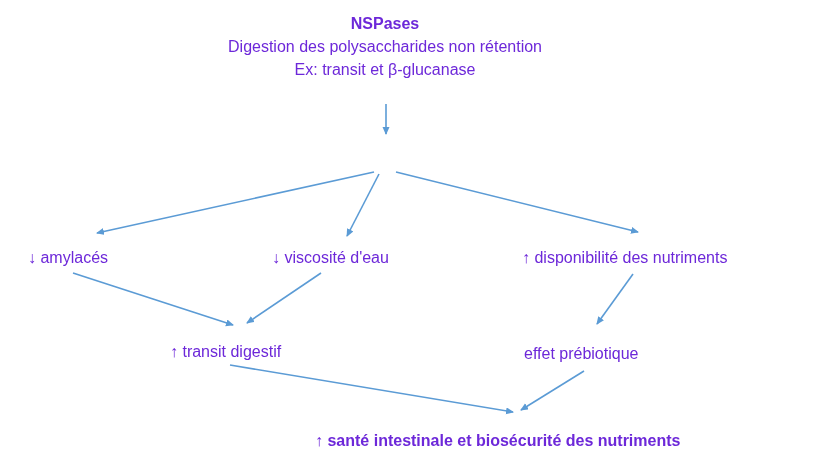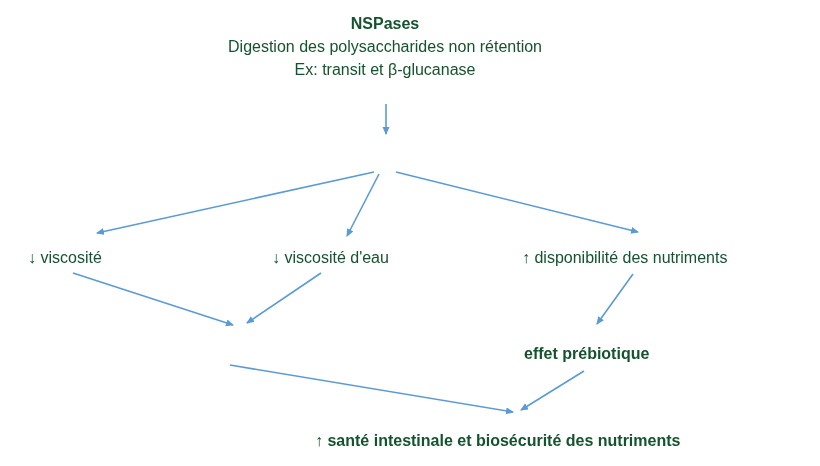--- a/index.html
+++ b/index.html
@@ -7,21 +7,21 @@
     padding: 0;
     background: #ffffff;
   }
   #canvas {
     position: relative;
     width: 820px;
     height: 466px;
     background: #ffffff;
     font-family: "Liberation Sans", "DejaVu Sans", sans-serif;
     font-size: 16px;
-    color: #14532d;
+    color: #6d28d9;
     overflow: hidden;
   }
   #arrows {
     position: absolute;
     left: 0;
     top: 0;
     width: 820px;
     height: 466px;
   }
   #arrows line {
@@ -73,24 +73,25 @@
     <line x1="584" y1="371" x2="521" y2="410" marker-end="url(#ah)"></line>
   </svg>
 
   <div class="header-block">
     <div class="header-title">NSPases</div>
     <div>Digestion des polysaccharides non rétention</div>
     <div>Ex: transit et β-glucanase</div>
   </div>
 
 
-  <div class="label" style="left:28px; top:248px;">↓ viscosité</div>
+  <div class="label" style="left:28px; top:248px;">↓ amylacés</div>
 
   <div class="label" style="left:272px; top:248px;">↓ viscosité d'eau</div>
 
   <div class="label" style="left:522px; top:248px;">↑ disponibilité des nutriments</div>
 
+  <div class="label" style="left:170px; top:342px;">↑ transit digestif</div>
 
-  <div class="label" style="left:524px; top:344px;font-weight:bold;">effet prébiotique</div>
+  <div class="label" style="left:524px; top:344px;">effet prébiotique</div>
 
   <div class="label" style="left:315px; top:431px;font-weight:bold;">↑ santé intestinale et biosécurité des nutriments</div>
 
 </div>
 
 </body></html>

